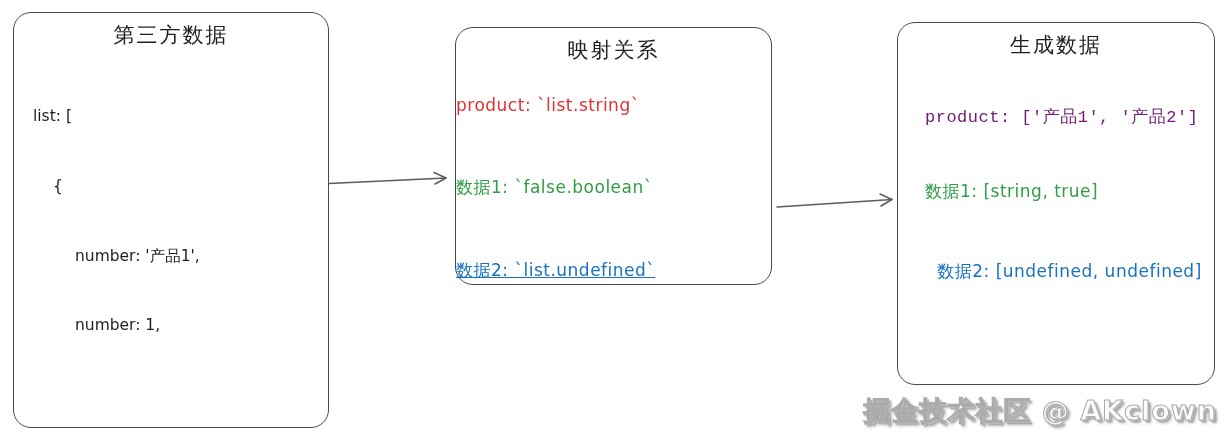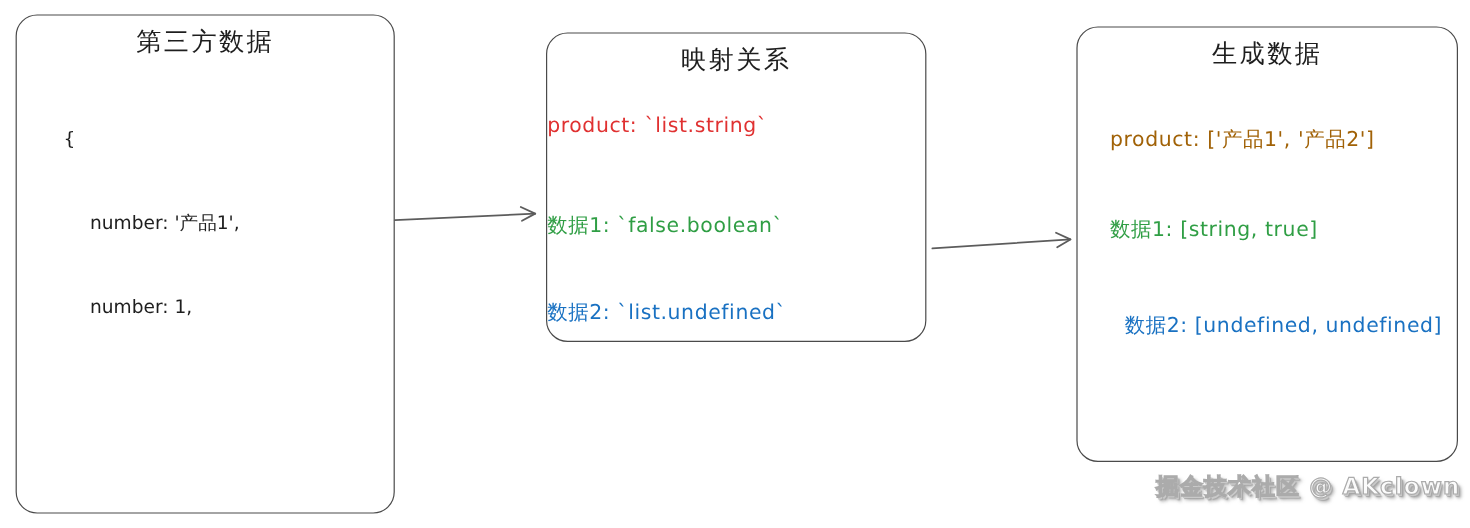--- a/index.html
+++ b/index.html
@@ -48,57 +48,58 @@
     position: absolute;
     left: 0;
     width: 100%;
     font-size: 17px;
     letter-spacing: 0.5px;
     box-sizing: border-box;
   }
   .box-mapping .entry { text-align: left; }
   .box-mapping .entry.e0 { top: 67px; }
   .box-mapping .entry.e1 { top: 148px; }
-  .box-mapping .entry.e2 { top: 221px; }
+  .box-mapping .entry.e2 { top: 231px; text-decoration: underline; }
 
   .box-generated .entry { text-align: left; padding-left: 27px; }
   .box-generated .entry.e0 { top: 82px; }
   .box-generated .entry.e1 { top: 157px; }
   .box-generated .entry.e2 { top: 237px; }
 
   .arrow-svg { position: absolute; overflow: visible; }
   .arrow-svg line, .arrow-svg polyline {
     stroke: #5c5c5c;
     stroke-width: 1.5;
     fill: none;
     stroke-linecap: round;
     stroke-linejoin: round;
   }
 
   .watermark {
     position: absolute;
     top: 393px;
     right: 8px;
-    font-size: 19px;
+    font-size: 27px;
     font-weight: 700;
     letter-spacing: 1px;
     color: #fbfbfb;
     -webkit-text-stroke: 1px #ababab;
     text-shadow: 1px 1px 0 #c9c9c9, 2px 2px 1px #a5a5a5, 3px 3px 3px rgba(130,130,130,0.75);
     white-space: nowrap;
   }
 </style>
 </head>
 <body>
 
 <div class="canvas">
 
   <div class="box box-source">
     <div class="box-title">第三方数据</div>
     <div class="code">
+      <div class="code-line ind0">list: [</div>
       <div class="code-line ind1">{</div>
       <div class="code-line ind2">number: '产品1',</div>
       <div class="code-line ind2">number: 1,</div>
       
       
       
       
       
       
       
@@ -121,20 +122,20 @@
     <div class="entry e2" style="color: rgb(25, 113, 194);">数据2: `list.undefined`</div>
   </div>
 
   <svg class="arrow-svg" style="left:775px; top:191px;" width="124" height="24" viewBox="0 0 124 24">
     <line x1="2" y1="16" x2="117" y2="8.5"></line>
     <polyline points="105,3 117,8.5 106,15"></polyline>
   </svg>
 
   <div class="box box-generated">
     <div class="box-title">生成数据</div>
-    <div class="entry e0" style="color: #a16207;">product: ['产品1', '产品2']</div>
+    <div class="entry e0" style="color: #701a75; font-family: Liberation Mono, monospace;">product: ['产品1', '产品2']</div>
     <div class="entry e1" style="color: rgb(47, 158, 68);">数据1: [string, true]</div>
     <div class="entry e2" style="color: rgb(25, 113, 194); text-align: center;">数据2: [undefined, undefined]</div>
   </div>
 
   <div class="watermark">掘金技术社区 @ AKclown</div>
 
 </div>
 
 </body></html>

